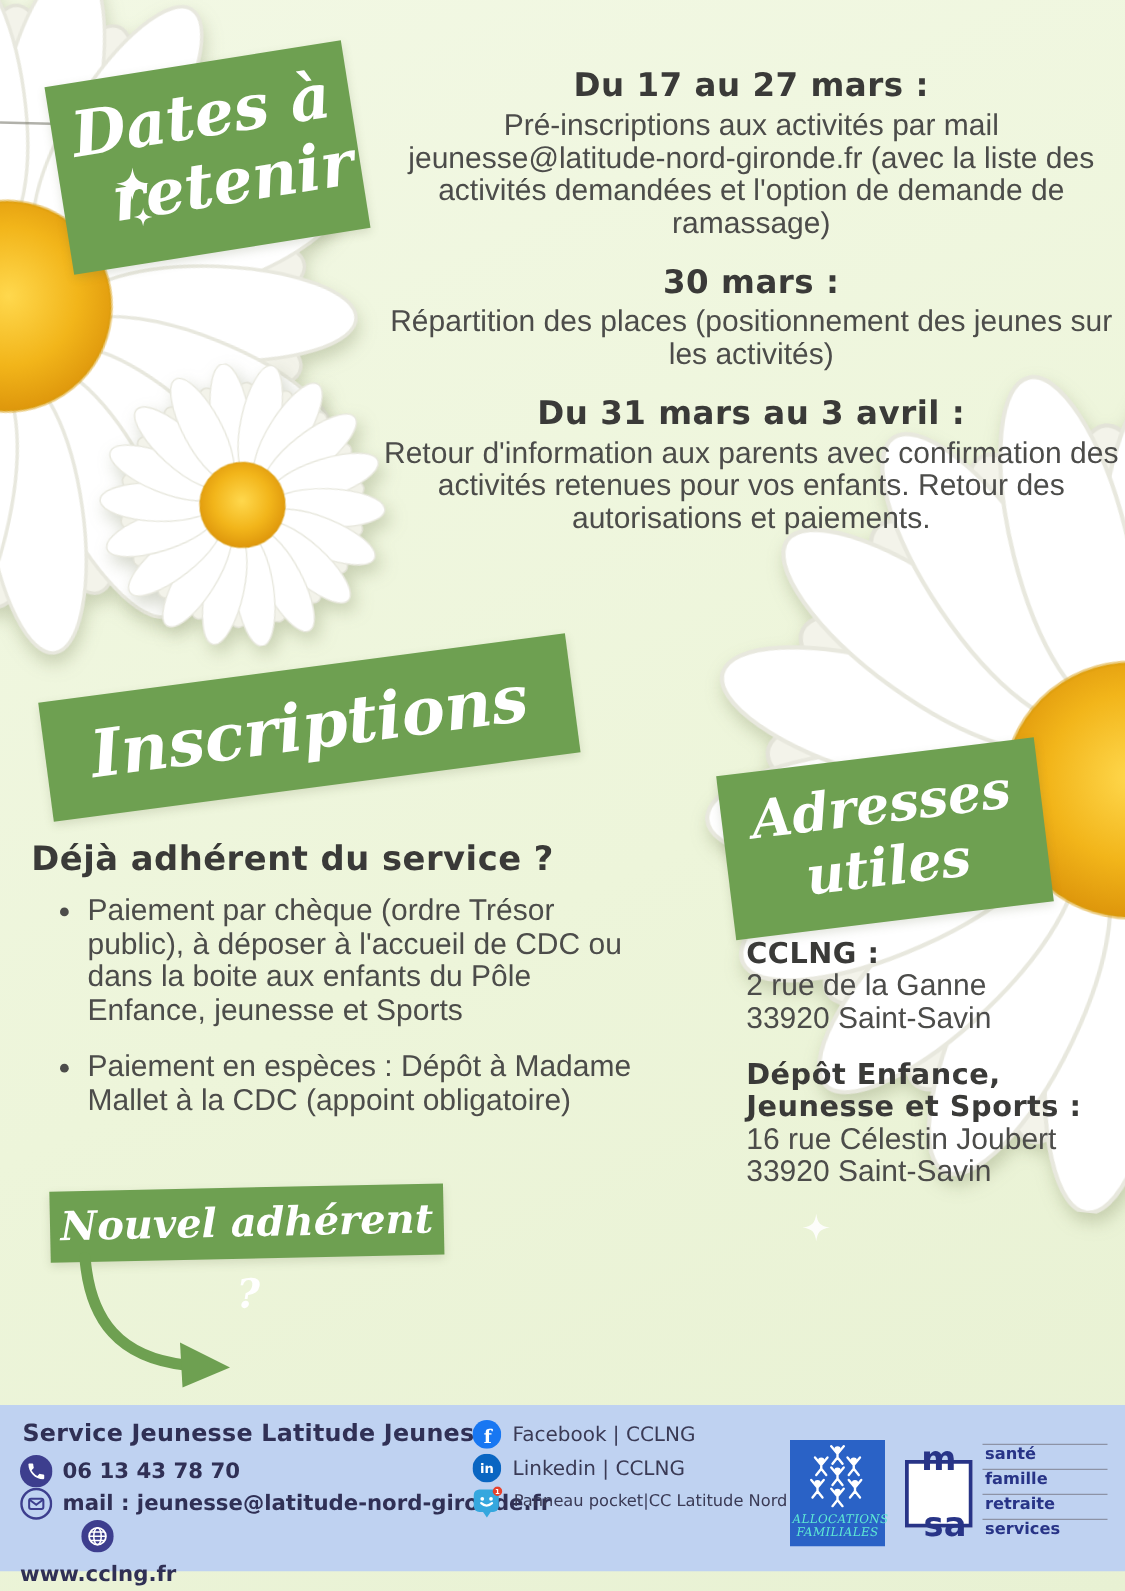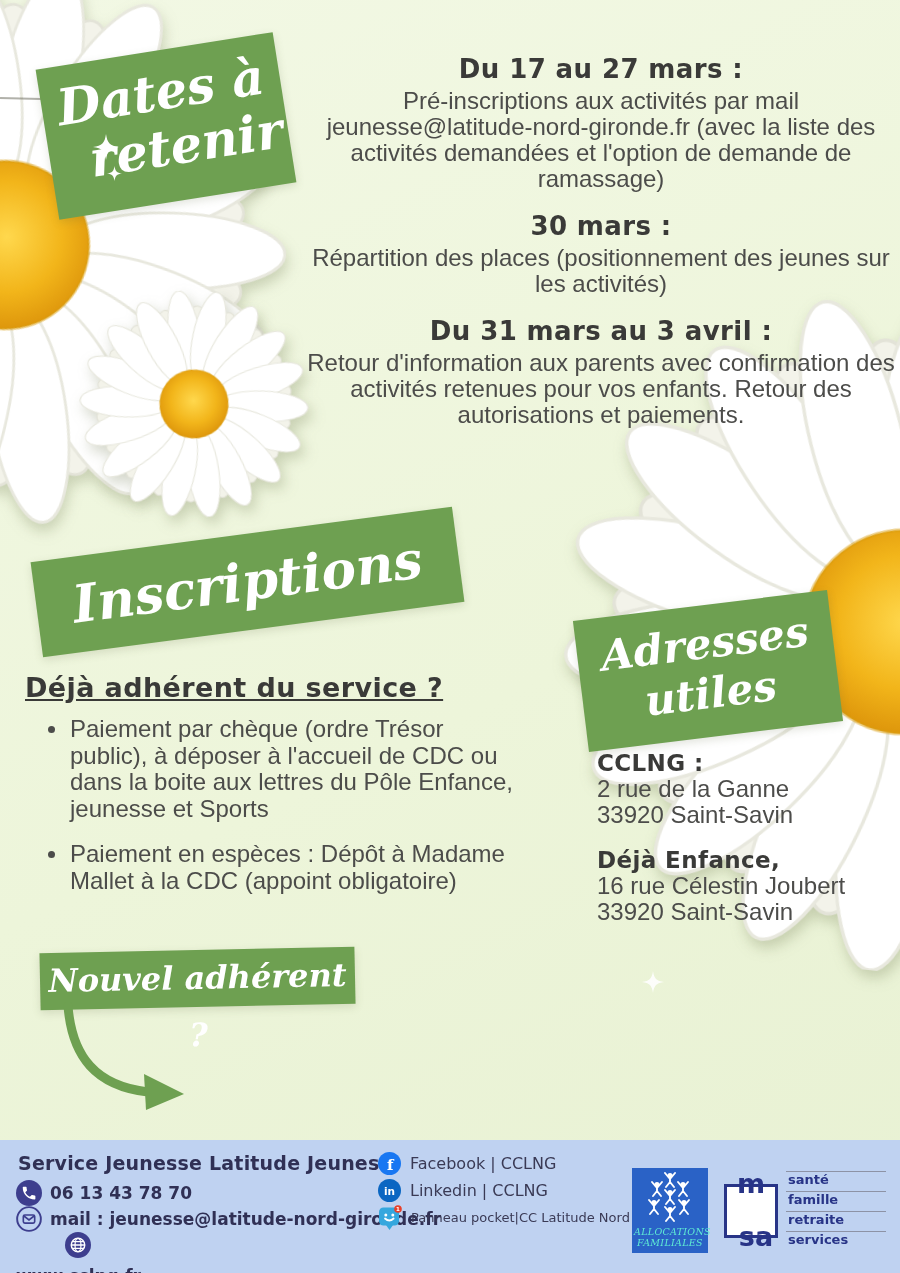--- a/index.html
+++ b/index.html
@@ -29,41 +29,41 @@
   .banner-adresses .l1,.banner-adresses .l2{font-size:42px;line-height:50px;}
   .banner-nouvel{left:40px;top:950px;width:315px;height:57px;transform:rotate(-1.2deg);}
   .banner-nouvel .l1{font-size:32px;line-height:57px;}
   
   .schedule{left:305px;top:54px;width:592px;text-align:center;}
   .sched-item{margin-bottom:19px;}
   .hfun{font-family:"DejaVu Sans",sans-serif;font-weight:800;color:#3a3a38;letter-spacing:.4px;}
   .sched-item .hfun{font-size:26px;line-height:30px;margin-bottom:4px;}
   .bodytxt{color:#4c4c4a;font-size:24px;line-height:26px;}
   
-  .deja{left:25px;top:672px;font-size:27px;text-decoration:underline;}
+  .deja{left:25px;top:672px;font-size:27px;}
   .bullets{left:42px;top:716px;width:478px;margin:0;padding:0;list-style:none;}
   .bullets li{position:relative;padding-left:28px;color:#4c4c4a;font-size:24px;line-height:26.5px;}
   .bullets li + li{margin-top:19px;}
   .bullets li::before{content:"";position:absolute;left:6px;top:10px;width:7px;height:7px;border-radius:50%;background:#4c4c4a;}
   .contact-line{left:140px;top:1040px;width:620px;text-align:center;font-size:25.5px;color:#4c4c4a;}
   
   .addr{left:597px;top:750px;width:290px;}
   .addr .name{font-size:23px;line-height:26px;}
   .addr .line{color:#4c4c4a;font-size:24px;line-height:25.5px;}
   .addr-gap{height:20px;}
   
   .arrow{left:52px;top:1002px;width:140px;height:110px;}
   .sparkle{position:absolute;}
   .sp1{left:93px;top:134px;width:26px;height:26px;}
   .sp2{left:107px;top:166px;width:15px;height:15px;}
   .spf1{left:762px;top:384px;width:22px;height:22px;opacity:.85;}
   .spf2{left:642px;top:971px;width:22px;height:22px;opacity:.9;}
   .topline{left:0;top:98px;width:82px;height:2px;background:rgba(100,100,86,.5);transform:rotate(1.5deg);}
   
-  .footer{position:absolute;left:0;bottom:0;width:900px;height:133px;background:#bfd2f1;font-family:"DejaVu Sans",sans-serif;color:#303055;}
+  .footer{position:absolute;left:0;bottom:16px;width:900px;height:133px;background:#bfd2f1;font-family:"DejaVu Sans",sans-serif;color:#303055;}
   .f-org{position:absolute;left:18px;top:12px;font-size:19px;font-weight:800;letter-spacing:.2px;}
   .f-row{position:absolute;left:16px;display:flex;align-items:center;gap:8px;font-size:17px;font-weight:600;}
   .f-row.r1{top:40px;} .f-row.r2{top:66px;} .f-row.r3{top:92px;flex-direction:column;}
   .f-row svg{flex:0 0 auto;}
   .f-social{position:absolute;left:378px;top:10px;}
   .s-row{display:flex;align-items:center;gap:9px;height:27px;font-size:16px;font-weight:500;color:#3a3a55;}
   .s-row.small{font-size:13px;}
   .f-logos{position:absolute;right:14px;top:28px;display:flex;align-items:center;gap:16px;}
   .caf{width:76px;background:#2a62c6;color:#5eead4;text-align:center;padding:4px 2px 5px;box-sizing:border-box;}
   .caf-txt{font-family:"DejaVu Serif",serif;font-style:italic;font-size:9.5px;line-height:11px;letter-spacing:.3px;}
@@ -193,33 +193,34 @@
     <div class="l1">Inscriptions</div>
   </div>
 
   <div class="banner banner-adresses">
     <div class="l1">Adresses</div>
     <div class="l2">utiles</div>
   </div>
 
   <div class="abs deja hfun">Déjà adhérent du service ?</div>
   <ul class="abs bullets">
-    <li>Paiement par chèque (ordre Trésor public), à déposer à l'accueil de CDC ou dans la boite aux lettres du Pôle Enfance, jeunesse et Sports</li>
+    <li>Paiement par chèque (ordre Trésor public), à déposer à l'accueil de CDC ou dans la boite aux enfants du Pôle Enfance, jeunesse et Sports</li>
     <li>Paiement en espèces : Dépôt à Madame Mallet à la CDC (appoint obligatoire)</li>
   </ul>
 
   <div class="abs addr">
     <div>
       <div class="name hfun">CCLNG :</div>
       <div class="line">2 rue de la Ganne</div>
       <div class="line">33920 Saint-Savin</div>
     </div>
     <div class="addr-gap"></div>
     <div>
-      <div class="name hfun">Déjà Enfance,</div>
+      <div class="name hfun">Dépôt Enfance,</div>
+      <div class="name hfun">Jeunesse et Sports :</div>
       <div class="line">16 rue Célestin Joubert</div>
       <div class="line">33920 Saint-Savin</div>
     </div>
   </div>
 
   <div class="banner banner-nouvel">
     <div class="l1">Nouvel adhérent ?</div>
   </div>
   <svg class="abs arrow" viewBox="0 0 140 110">
     <path d="M16,4 C20,55 44,84 96,90" fill="none" stroke="#6ea051" stroke-width="9" stroke-linecap="round"></path>

